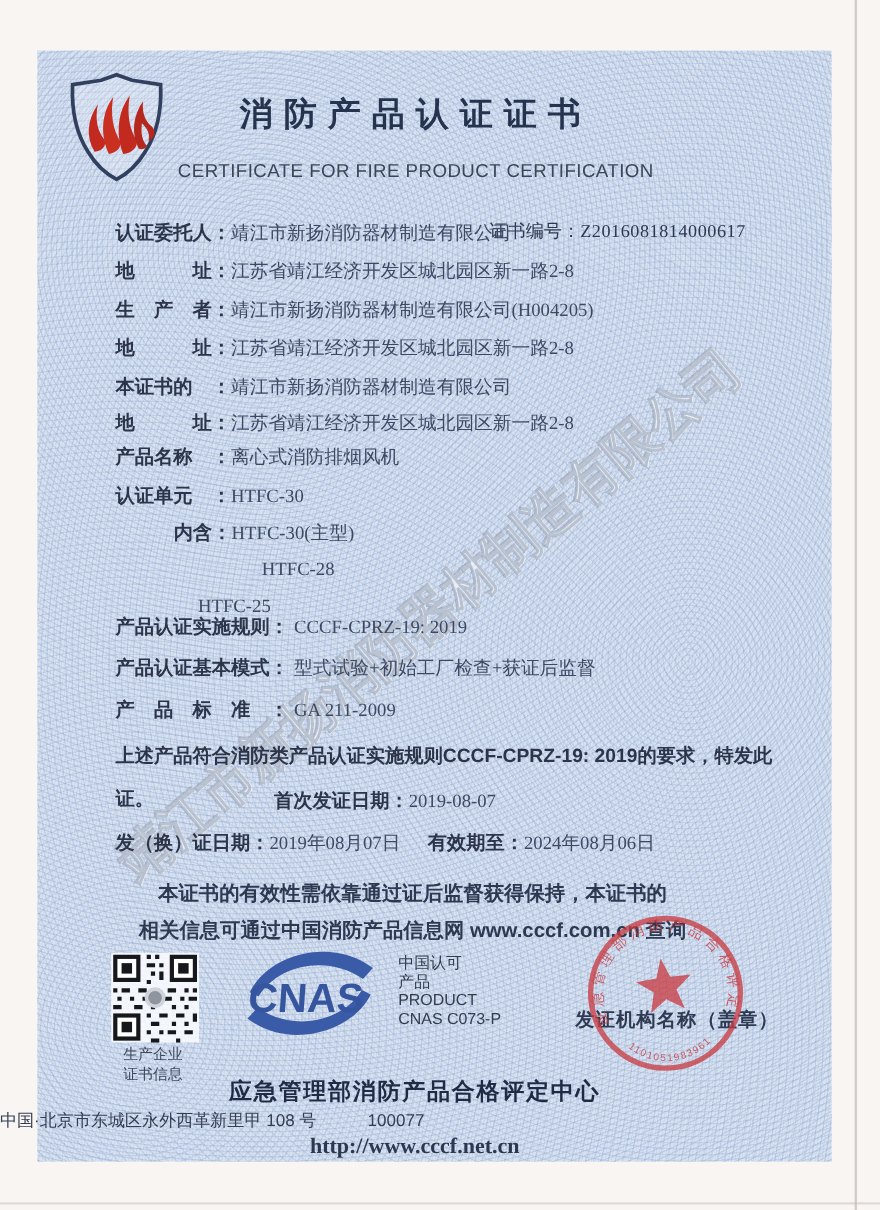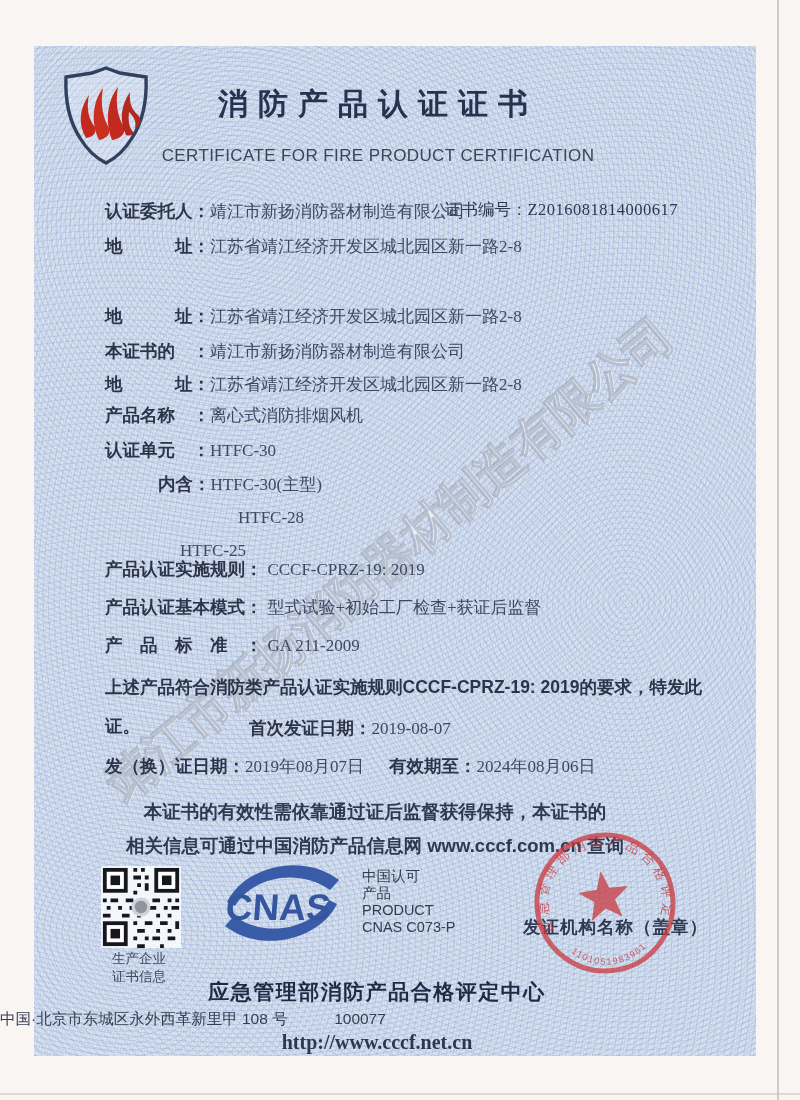--- a/index.html
+++ b/index.html
@@ -68,20 +68,23 @@
 
   <div class="abs certno">
     <span class="lbl">证书编号：</span><span class="val">Z2016081814000617</span>
   </div>
 
   <div class="abs row" style="top:199px">
     <span class="lbl">认证委托人：</span><span class="val">靖江市新扬消防器材制造有限公司</span>
   </div>
   <div class="abs row" style="top:234px">
     <span class="lbl">地　　　址：</span><span class="val">江苏省靖江经济开发区城北园区新一路2-8</span>
+  </div>
+  <div class="abs row" style="top:269px">
+    <span class="lbl">生　产　者：</span><span class="val">靖江市新扬消防器材制造有限公司(H004205)</span>
   </div>
   <div class="abs row" style="top:304px">
     <span class="lbl">地　　　址：</span><span class="val">江苏省靖江经济开发区城北园区新一路2-8</span>
   </div>
   <div class="abs row" style="top:339px">
     <span class="lbl">本证书的　：</span><span class="val">靖江市新扬消防器材制造有限公司</span>
   </div>
   <div class="abs row" style="top:372px">
     <span class="lbl">地　　　址：</span><span class="val">江苏省靖江经济开发区城北园区新一路2-8</span>
   </div>

